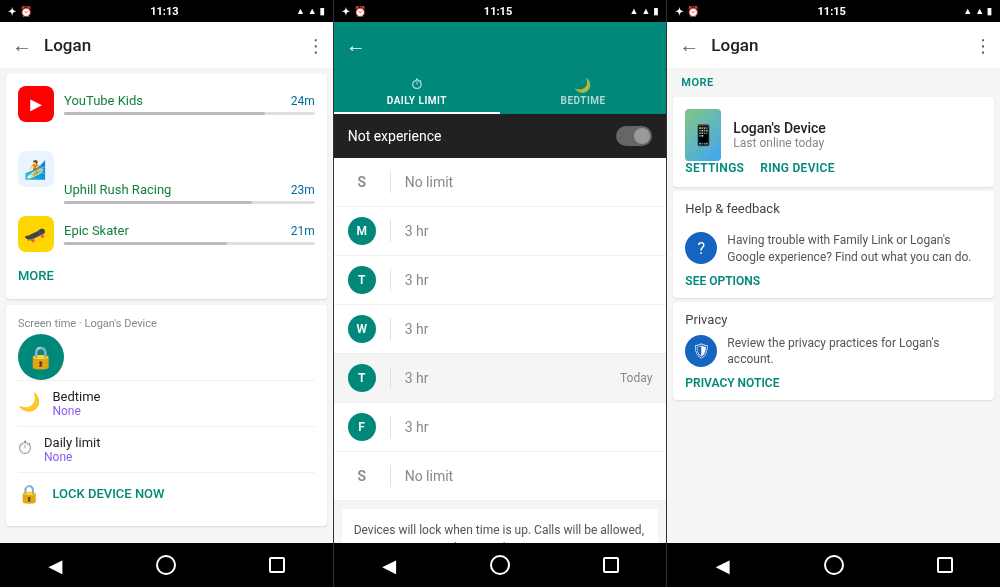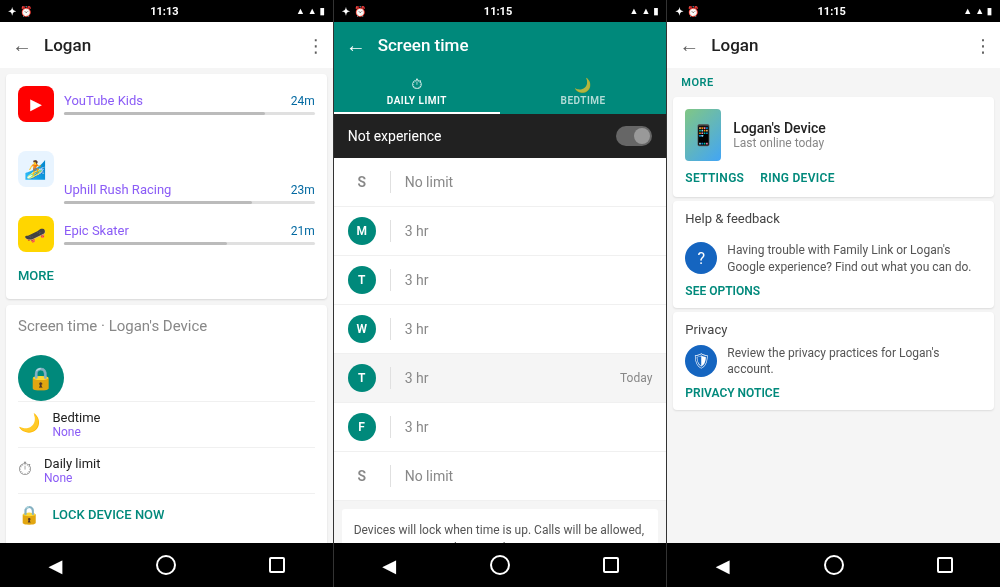--- a/index.html
+++ b/index.html
@@ -127,44 +127,44 @@
       flex-shrink: 0;
       display: flex;
       align-items: center;
       justify-content: center;
       font-size: 18px;
     }
     .app-icon.youtube { background: #ff0000; }
     .app-icon.uphill { background: #e8f4ff; overflow: hidden; }
     .app-icon.skater { background: #FFD600; }
     .app-info { flex: 1; }
-    .app-name { font-size: 13px; color: #8b5cf6; font-weight: 400; text-align: center; }
+    .app-name { font-size: 13px; color: #15803d; font-weight: 400; text-align: center; }
     .app-time { font-size: 12px; color: #0369a1; text-align: right; margin-left: 6px; }
     .progress-bar-bg {
       height: 3px;
       background: #e0e0e0;
       border-radius: 2px;
       margin-top: 4px;
     }
     .progress-bar-fill {
       height: 3px;
       border-radius: 2px;
       background: #bbb;
     }
     .more-link {
       color: #00897B;
       font-size: 13px;
       font-weight: 500;
       cursor: pointer;
       padding: 4px 0;
     }
     .card-section-title {
-      font-size: 15px;
+      font-size: 11px;
       color: #888;
-      margin-bottom: 20px;
+      margin-bottom: 4px;
     }
     .device-unlocked-row {
       display: flex;
       align-items: center;
       justify-content: space-between;
     }
     .device-unlocked-title {
       font-size: 20px;
       font-weight: 400;
       color: #212121;
@@ -340,21 +340,20 @@
       align-items: center;
       justify-content: center;
       color: #fff;
       font-size: 20px;
     }
     .device-name { font-size: 14px; color: #212121; font-weight: 500; }
     .device-sub { font-size: 12px; color: #888; }
     .device-actions {
       display: flex;
       gap: 16px;
-      margin-top: 10px;
     }
     .device-action-btn {
       font-size: 12px;
       color: #00897B;
       font-weight: 600;
       cursor: pointer;
       letter-spacing: 0.3px;
     }
 
     .help-card {
@@ -535,21 +534,20 @@
     <div class="time">11:15</div>
     <div class="right-icons">
       <span>▲</span>
       <span>▲</span>
       <span>▮</span>
     </div>
   </div>
 
   <div class="top-bar teal">
     <span class="back-arrow">←</span>
-    <span class="title">Screen time</span>
   </div>
 
   <div class="tabs-row">
     <div class="tab-item active">
       <span class="tab-icon">⏱</span>
       <span class="tab-label">DAILY LIMIT</span>
     </div>
     <div class="tab-item">
       <span class="tab-icon">🌙</span>
       <span class="tab-label">BEDTIME</span>

